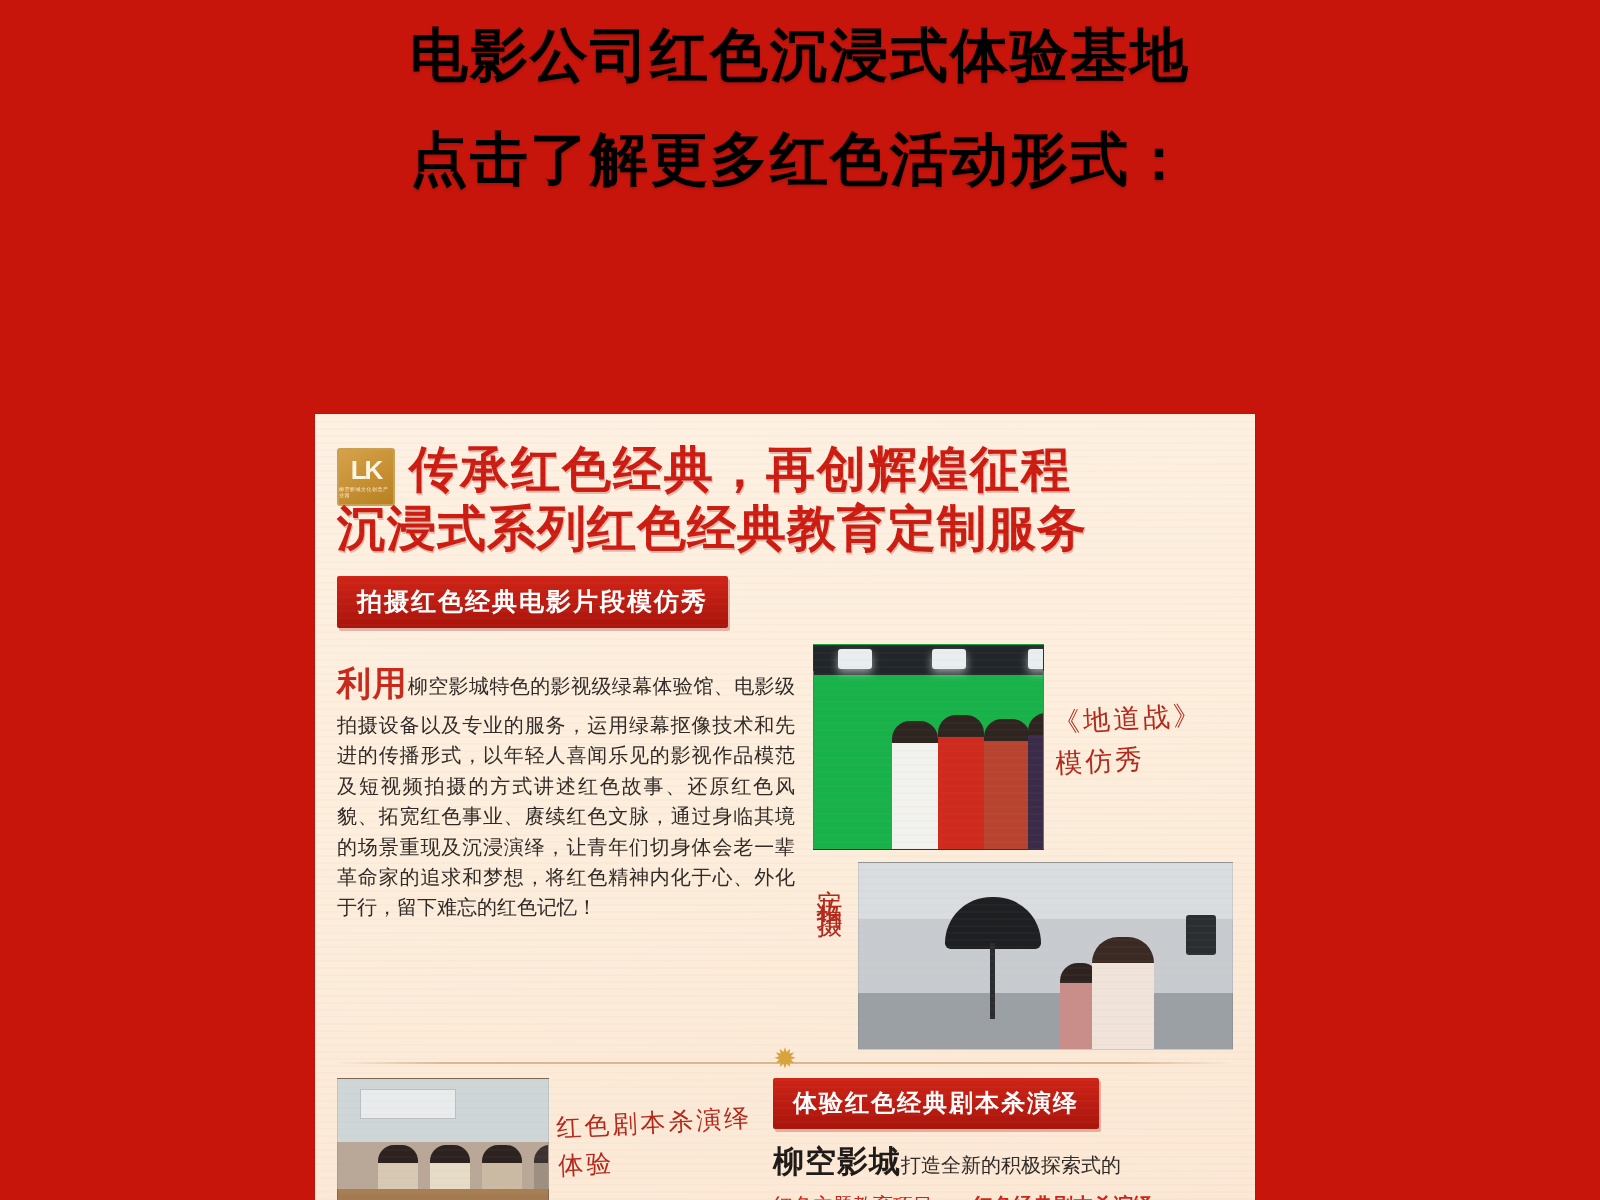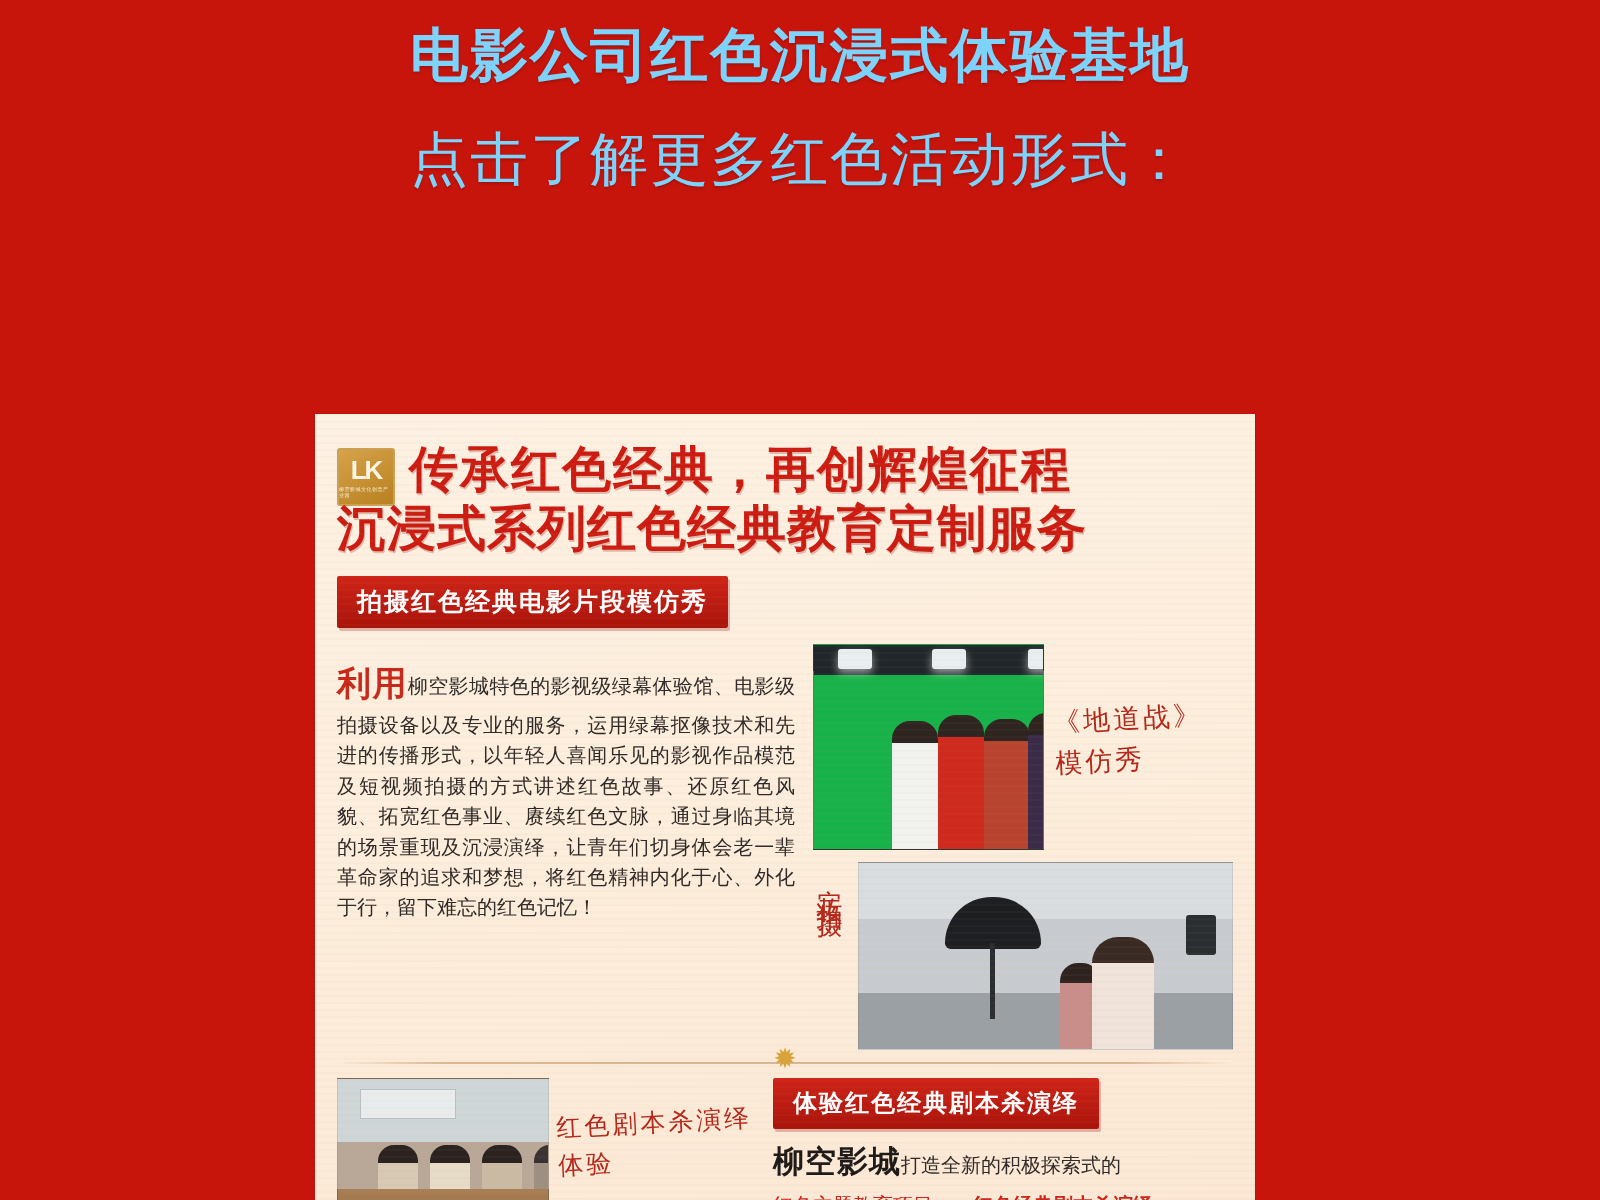--- a/index.html
+++ b/index.html
@@ -18,29 +18,29 @@
     background: #c8150c;
     overflow: hidden;
   }
 
   
   .headline {
     padding-top: 26px;
     text-align: center;
   }
   .headline-line {
-    color: #7dd3fc;
+    color: #000000;
     font-weight: bold;
     letter-spacing: 2px;
     line-height: 1.0;
     text-shadow: 0 2px 3px rgba(0,0,0,0.18);
   }
   .hl-1 { font-size: 58px; margin-bottom: 46px; }
   .hl-2 { font-size: 58px; margin-bottom: 46px; }
-  .hl-3 { font-size: 58px; font-weight: 400; margin-bottom: 36px; }
+  .hl-3 { font-size: 58px; font-weight: 700; margin-bottom: 36px; }
 
   
   .poster-wrap {
     position: absolute;
     left: 315px;
     top: 414px;
     width: 940px;
     height: 820px;
   }
   .poster {

